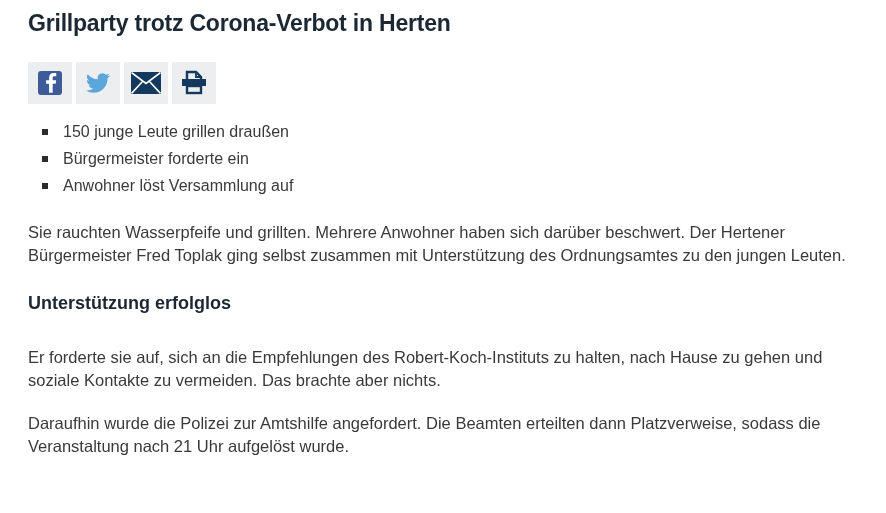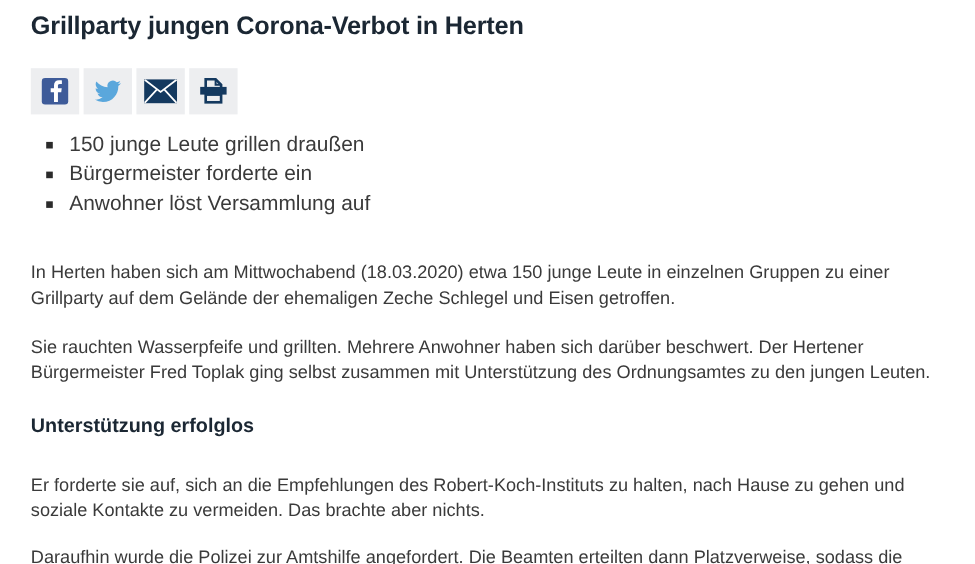--- a/index.html
+++ b/index.html
@@ -42,21 +42,21 @@
     padding: 0;
   }
   .share-btn svg { display: block; }
   .bullet-list {
     list-style: none;
     margin-top: 14px;
   }
   .bullet-list li {
     position: relative;
     padding-left: 35px;
-    font-size: 19px;
+    font-size: 16px;
     line-height: 27px;
     color: #3a3a3a;
   }
   .bullet-list li::before {
     content: "";
     position: absolute;
     left: 14px;
     top: 11px;
     width: 6px;
     height: 6px;
@@ -78,21 +78,21 @@
   }
   .p-section-1 { margin-top: 32px; }
   .p-section-2 { margin-top: 20px; }
 </style>
 </head>
 <body>
 
 <div class="page">
   <div class="article">
 
-    <h1 class="article-title">Grillparty jungen Corona-Verbot in Herten</h1>
+    <h1 class="article-title">Grillparty trotz Corona-Verbot in Herten</h1>
 
     <div class="share-row">
 
       <button class="share-btn" title="Bei Facebook teilen">
         <span>
           <svg width="26" height="26" viewBox="0 0 26 26">
             <rect x="1" y="1" width="24" height="24" rx="3" fill="#3e5b99"></rect>
             <path d="M17.4 26v-9.3h3.1l.47-3.62h-3.57v-2.31c0-1.05.29-1.76 1.8-1.76h1.9V5.77c-.33-.04-1.46-.14-2.78-.14-2.75 0-4.63 1.68-4.63 4.76v2.65h-3.1v3.62h3.1V26h3.71z" fill="#ffffff" transform="translate(-1.2 -2.4) scale(0.97)"></path>
           </svg>
         </span>
@@ -128,21 +128,20 @@
 
     </div>
 
     <ul class="bullet-list">
       <li>150 junge Leute grillen draußen</li>
       <li>Bürgermeister forderte ein</li>
       <li>Anwohner löst Versammlung auf</li>
     </ul>
 
     <div class="body-copy">
-      <p class="p-intro-1">In Herten haben sich am Mittwochabend (18.03.2020) etwa 150 junge Leute in einzelnen Gruppen zu einer Grillparty auf dem Gelände der ehemaligen Zeche Schlegel und Eisen getroffen.</p>
       <p class="p-intro-2">Sie rauchten Wasserpfeife und grillten. Mehrere Anwohner haben sich darüber beschwert. Der Hertener Bürgermeister Fred Toplak ging selbst zusammen mit Unterstützung des Ordnungsamtes zu den jungen Leuten.</p>
 
       <h2 class="section-heading">Unterstützung erfolglos</h2>
 
       <p class="p-section-1">Er forderte sie auf, sich an die Empfehlungen des Robert-Koch-Instituts zu halten, nach Hause zu gehen und soziale Kontakte zu vermeiden. Das brachte aber nichts.</p>
       <p class="p-section-2">Daraufhin wurde die Polizei zur Amtshilfe angefordert. Die Beamten erteilten dann Platzverweise, sodass die Veranstaltung nach 21 Uhr aufgelöst wurde.</p>
     </div>
 
   </div>
 </div>

